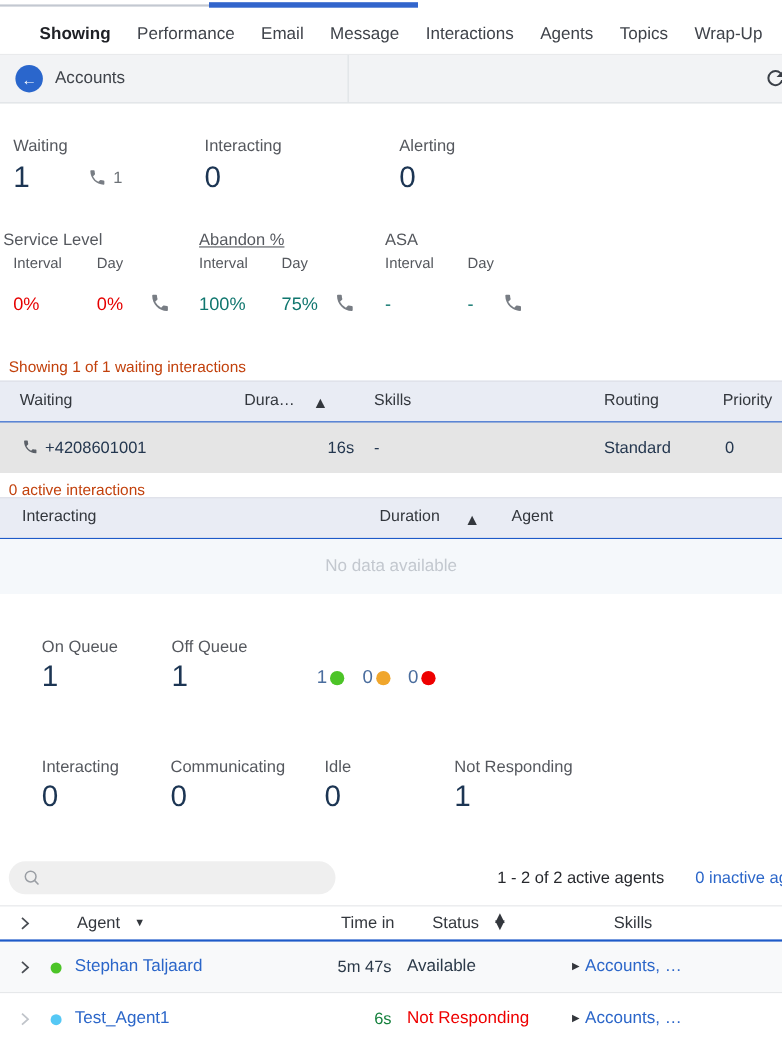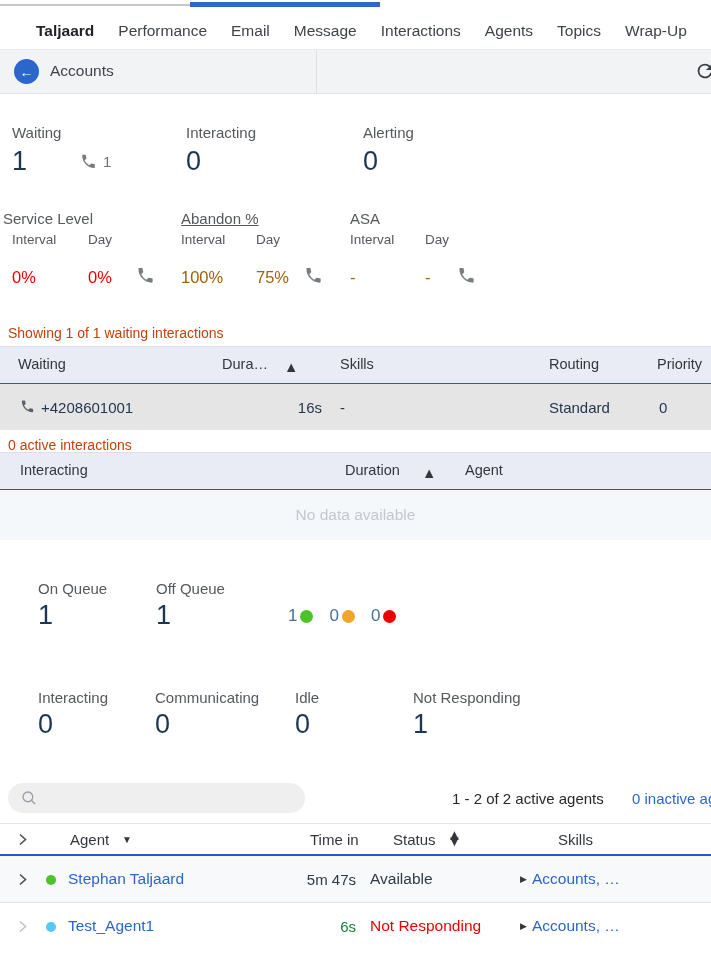--- a/index.html
+++ b/index.html
@@ -23,21 +23,21 @@
   .back-btn{top:9px;left:14px;width:25px;height:25px;border-radius:50%;background:#2a66cc;color:#fff;
     display:flex;align-items:center;justify-content:center;font-size:14px;cursor:pointer;}
   .header-title{top:12px;left:50px;font-size:15.5px;color:#3f434a;}
   .header-divider{top:0;left:316px;width:1px;height:43px;background:#dde0e4;}
   .refresh-btn{top:10px;left:694px;width:22px;height:22px;color:#3a3f47;cursor:pointer;}
   
   .stat-label{font-size:15px;color:#55585e;}
   .stat-value{font-size:27px;color:#1c3553;}
   .phone-badge{display:flex;align-items:center;gap:6px;color:#6d7277;font-size:15px;}
   .sub-label{font-size:13.5px;color:#55585e;}
-  .metric{font-size:16.5px;font-weight:500;color:#a16207;}
+  .metric{font-size:16.5px;font-weight:500;color:#0f766e;}
   .metric.red{color:#e60000;}
   .phone-icon{color:#787d84;}
   
   .tbl-caption{font-size:14px;color:#c2410c;}
   .tbl-head{background:#e9ecf4;border-top:1px solid #dcdfe6;border-bottom:2px solid #1e5ac8;}
   .tbl-head .cell{position:absolute;top:9px;font-size:14.5px;color:#33373d;}
   .sort-up{font-size:9px;color:#3a3e44;}
   .wait-row{background:#e5e5e5;}
   .row-text{font-size:15px;color:#24374f;}
   .empty-area{background:#f5f8fb;display:flex;align-items:center;justify-content:center;
@@ -73,21 +73,21 @@
   .skill-tri{font-size:9px;color:#33363c;margin-right:5px;vertical-align:2px;}
   .right-align{text-align:right;}
 </style>
 </head>
 <body>
 
 <div class="abs strip-gray"></div>
 <div class="abs strip-blue"></div>
 
 <div class="abs tabbar">
-  <span class="tab active">Taljaard</span>
+  <span class="tab active">Showing</span>
   <span class="tab">Performance</span>
   <span class="tab">Email</span>
   <span class="tab">Message</span>
   <span class="tab">Interactions</span>
   <span class="tab">Agents</span>
   <span class="tab">Topics</span>
   <span class="tab">Wrap-Up</span>
 </div>
 <div class="abs tab-underline"></div>
 <div class="abs tabbar-border"></div>

